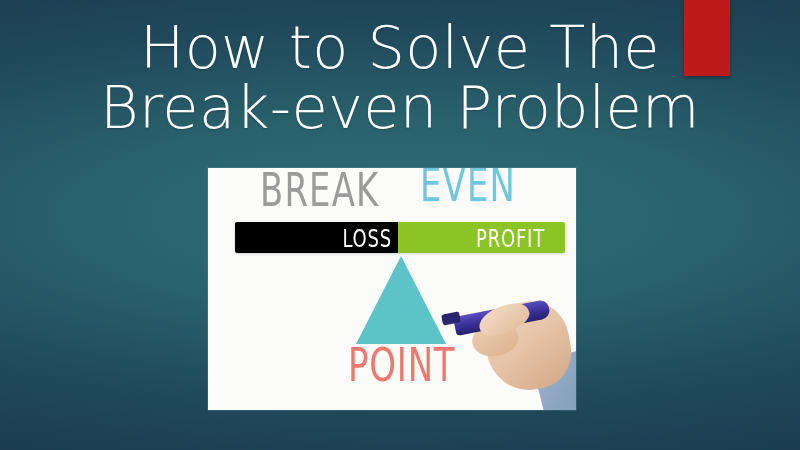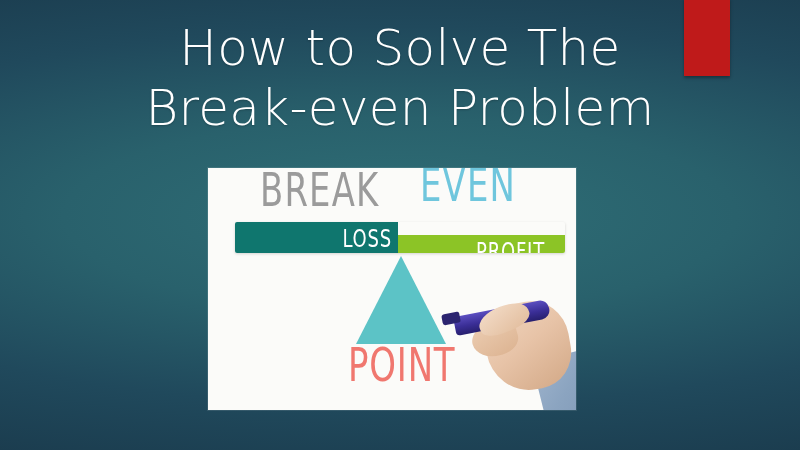--- a/index.html
+++ b/index.html
@@ -32,21 +32,21 @@
   
   #title {
     position: absolute;
     left: 0;
     top: 18px;
     width: 800px;
     text-align: center;
     color: #ffffff;
     font-family: "DejaVu Sans", sans-serif;
     font-weight: 300;
-    font-size: 50px;
+    font-size: 59px;
     line-height: 60px;
     letter-spacing: 0.3px;
     text-shadow: 0 1px 2px rgba(0,0,0,0.22);
   }
   #title .tline { display: block; white-space: nowrap; }
 
   
   #picture {
     position: absolute;
     left: 208px;
@@ -89,29 +89,28 @@
     width: 330px;
     height: 31px;
     display: flex;
     border-radius: 2px;
     overflow: hidden;
     box-shadow: 0 1px 3px rgba(0,0,0,0.16);
   }
   #bar-loss {
     width: 163px;
     height: 100%;
-    background: #0f766e;
+    background: #000000;
     position: relative;
   }
   #bar-profit {
     flex: 1;
     height: 100%;
     background: #8cc426;
     position: relative;
-    margin-top: 13px;
   }
   .bar-label {
     position: absolute;
     top: 50%;
     transform: translateY(-50%) scaleX(0.80);
     color: #ffffff;
     font-family: "DejaVu Sans Condensed", "Liberation Sans Narrow", "Liberation Sans", sans-serif;
     font-size: 25px;
     line-height: 25px;
     letter-spacing: 1px;

